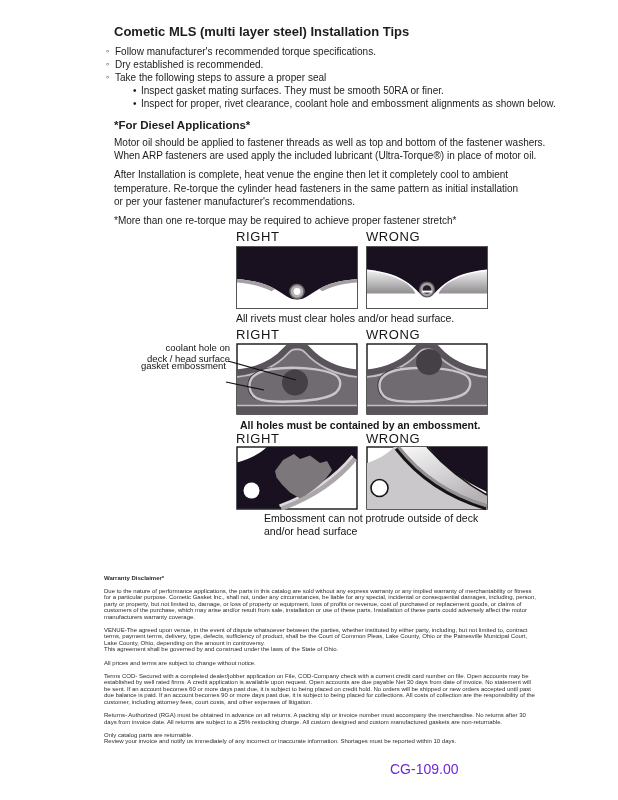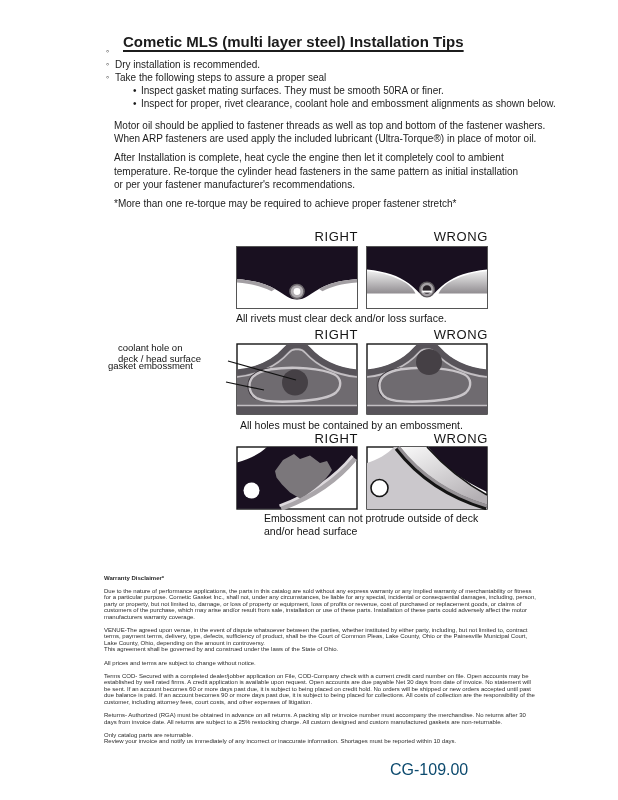--- a/index.html
+++ b/index.html
@@ -1,69 +1,71 @@
 <!DOCTYPE html>
 <html><head>
 <meta charset="utf-8">
 <style>
   html,body{margin:0;padding:0;background:#ffffff;}
   .page{position:relative;width:618px;height:800px;background:#ffffff;
         font-family:"Liberation Sans",sans-serif;color:#1c1c1c;overflow:hidden;}
   .abs{position:absolute;}
-  .title{font-size:15px;font-weight:bold;margin:9px;
-         text-decoration:underline;text-decoration-thickness:1.5px;text-underline-offset:3px;}
+  .title{font-size:13px;font-weight:bold;margin:0;
+         text-decoration-thickness:1.5px;text-underline-offset:3px;}
   .tips{font-size:10px;line-height:13px;}
   .tip-row{display:flex;}
   .tip-row .m1{width:9px;flex:0 0 9px;font-size:9px;}
   .tip-row.sub{padding-left:27px;}
   .tip-row .m2{width:8px;flex:0 0 8px;}
   .diesel h2{font-size:11.5px;font-weight:bold;margin:0 0 5px 0;}
   .diesel p{font-size:10px;line-height:13.2px;margin:0 12px 6px 0;white-space:pre-line;}
-  .dlabel{width:122px;text-align:right;font-size:13px;letter-spacing:.6px;color:#151515;}
+  .dlabel{width:122px;text-align:left;font-size:13px;letter-spacing:.6px;color:#151515;}
   .dcaption{font-size:10.5px;line-height:12.5px;color:#151515;white-space:pre-line;}
-  .callout{font-size:9.5px;line-height:11px;color:#111;}
+  .callout{font-size:9.5px;line-height:11px;text-align:right;color:#111;}
   .legal{width:432px;color:#2b2b2b;}
   .legal .lh{font-size:6px;font-weight:bold;margin:0 0 7px 0;}
   .legal p{font-size:6px;line-height:6.4px;margin:0 0 7px 0;white-space:pre-line;}
-  .code{font-size:16px;color:#0c4a6e;}
+  .code{font-size:14px;color:#6d28d9;}
   svg{display:block;}
 </style>
 </head>
 <body>
 
 <div class="page">
 
   <h1 class="title abs" style="left:114px;top:24px;">Cometic MLS (multi layer steel) Installation Tips</h1>
 
   <div class="tips abs" style="left:106px;top:45px;width:505px;">
     <div class="tip-row">
       <span class="m1">◦</span>
+      <span>Follow manufacturer's recommended torque specifications.</span>
     </div>
     <div class="tip-row">
       <span class="m1">◦</span>
-      <span>Dry installation is recommended.</span>
+      <span>Dry established is recommended.</span>
     </div>
     <div class="tip-row">
       <span class="m1">◦</span>
       <span>Take the following steps to assure a proper seal</span>
     </div>
     <div class="tip-row sub">
       <span class="m2">•</span>
       <span>Inspect gasket mating surfaces.  They must be smooth 50RA or finer.</span>
     </div>
     <div class="tip-row sub">
       <span class="m2">•</span>
       <span>Inspect for proper, rivet clearance, coolant hole and embossment alignments as shown below.</span>
     </div>
   </div>
 
   <div class="diesel abs" style="left:114px;top:119px;width:505px;">
+    <h2>*For Diesel Applications*</h2>
     <p>Motor oil should be applied to fastener threads as well as top and bottom of the fastener washers.
 When ARP fasteners are used apply the included lubricant (Ultra-Torque®) in place of motor oil.</p>
-    <p>After Installation is complete, heat cycle the engine then let it completely cool to ambient
+    <p>After Installation is complete, heat venue the engine then let it completely cool to ambient
 temperature. Re-torque the cylinder head fasteners in the same pattern as initial installation
 or per your fastener manufacturer's recommendations.</p>
     <p>*More than one re-torque may be required to achieve proper fastener stretch*</p>
   </div>
 
   <div class="dlabel abs" style="left:236px;top:229px;">RIGHT</div>
   <div class="dlabel abs" style="left:366px;top:229px;">WRONG</div>
 
   <svg class="abs" style="left:236px;top:246px;" width="122" height="63" viewBox="0 0 122 63">
     <rect x="0.5" y="0.5" width="121" height="62" fill="#ffffff" stroke="#555" stroke-width="1"></rect>
@@ -87,21 +89,21 @@
     <path d="M1,25 C16,26.5 28,30 40,37 C45,40.5 48,44 49.5,47.5 L1,47.5 Z" fill="url(#gd1)"></path>
     <path d="M121,25 C106,26.5 94,30 82,37 C77,40.5 74,44 72.5,47.5 L121,47.5 Z" fill="url(#gd1)"></path>
     <path d="M1,1 H121 V23.5 C102,25.5 90,29.5 79,37.5 C70,44 68.5,50 61,50 C53.5,50 52,44 43,37.5 C32,29.5 20,25.5 1,23.5 Z" fill="#191020"></path>
     <g>
       <circle cx="61" cy="43.5" r="7.4" fill="#a6a2a6" stroke="#5c585c" stroke-width="1.4"></circle>
       <circle cx="61" cy="43.5" r="4.2" fill="#262026"></circle>
       <rect x="56.2" y="44.6" width="9.6" height="2" fill="#ffffff"></rect>
     </g>
   </svg>
 
-  <div class="dcaption abs" style="left:236px;top:312px;">All rivets must clear deck and/or loss surface.</div>
+  <div class="dcaption abs" style="left:236px;top:312px;">All rivets must clear holes and/or head surface.</div>
 
   <div class="dlabel abs" style="left:236px;top:327px;">RIGHT</div>
   <div class="dlabel abs" style="left:366px;top:327px;">WRONG</div>
 
   <div class="callout abs" style="left:118px;top:342px;width:112px;">
     <div>coolant hole on</div>
     <div>deck / head surface</div>
   </div>
   <div class="callout abs" style="left:108px;top:360px;width:118px;">gasket embossment</div>
 
@@ -127,21 +129,21 @@
     <path d="M34.5,25.2 C19,27.8 12.3,33.5 12.3,42.5 C12.3,47.8 13.4,52.2 20,55.8" fill="none" stroke="#39343a" stroke-width="1.8"></path>
     <path d="M13.5,42.5 C13.5,34 20,28.8 35,26.3 C57,22.8 87,25.5 98.5,31.5 C105,35 106.5,43 100,49.5 C89,59 33,61.5 20.5,55 C14.5,51.5 13.5,47.5 13.5,42.5 Z" fill="none" stroke="#c9c5c9" stroke-width="2.4"></path>
     <circle cx="63" cy="19" r="13" fill="#454045"></circle>
   </svg>
 
   <svg class="abs" style="left:150px;top:340px;pointer-events:none;z-index:5;" width="160" height="65" viewBox="0 0 160 65">
     <line x1="78" y1="21" x2="146" y2="40" stroke="#111" stroke-width="1.2"></line>
     <line x1="76" y1="42" x2="114" y2="50" stroke="#111" stroke-width="1.2"></line>
   </svg>
 
-  <div class="dcaption abs" style="left:240px;top:419px;">All holes must be contained by an embossment.</div>
+  <div class="dcaption abs" style="left:240px;top:419px;font-weight:bold;">All holes must be contained by an embossment.</div>
 
   <div class="dlabel abs" style="left:236px;top:431px;">RIGHT</div>
   <div class="dlabel abs" style="left:366px;top:431px;">WRONG</div>
 
   <svg class="abs" style="left:236px;top:446px;" width="122" height="64" viewBox="0 0 122 64">
     <rect x="1" y="1" width="120" height="62" fill="#ffffff" stroke="#141414" stroke-width="1.4"></rect>
     <path d="M31,1 H121 V13 C101,37 76,52 46,62.8 H1 V16.5 C12.5,13.5 23,8.5 31,1 Z" fill="#191020"></path>
     <path d="M118.5,12 C99,36 74.5,51 45,62" fill="none" stroke="#aaa6aa" stroke-width="6"></path>
     <path d="M116.5,9.8 C97,33.5 72.5,48.8 43.5,59.8" fill="none" stroke="#ddd9dd" stroke-width="2.6"></path>
     <path d="M39,25 L47,14 L58,8 L64,13 L74,9.5 L84,17 L91,15 L96,24 C90,34 79,44.5 64,52.5 L54,46.5 L46,38.5 L40.5,31.5 Z" fill="#7b777b"></path>

